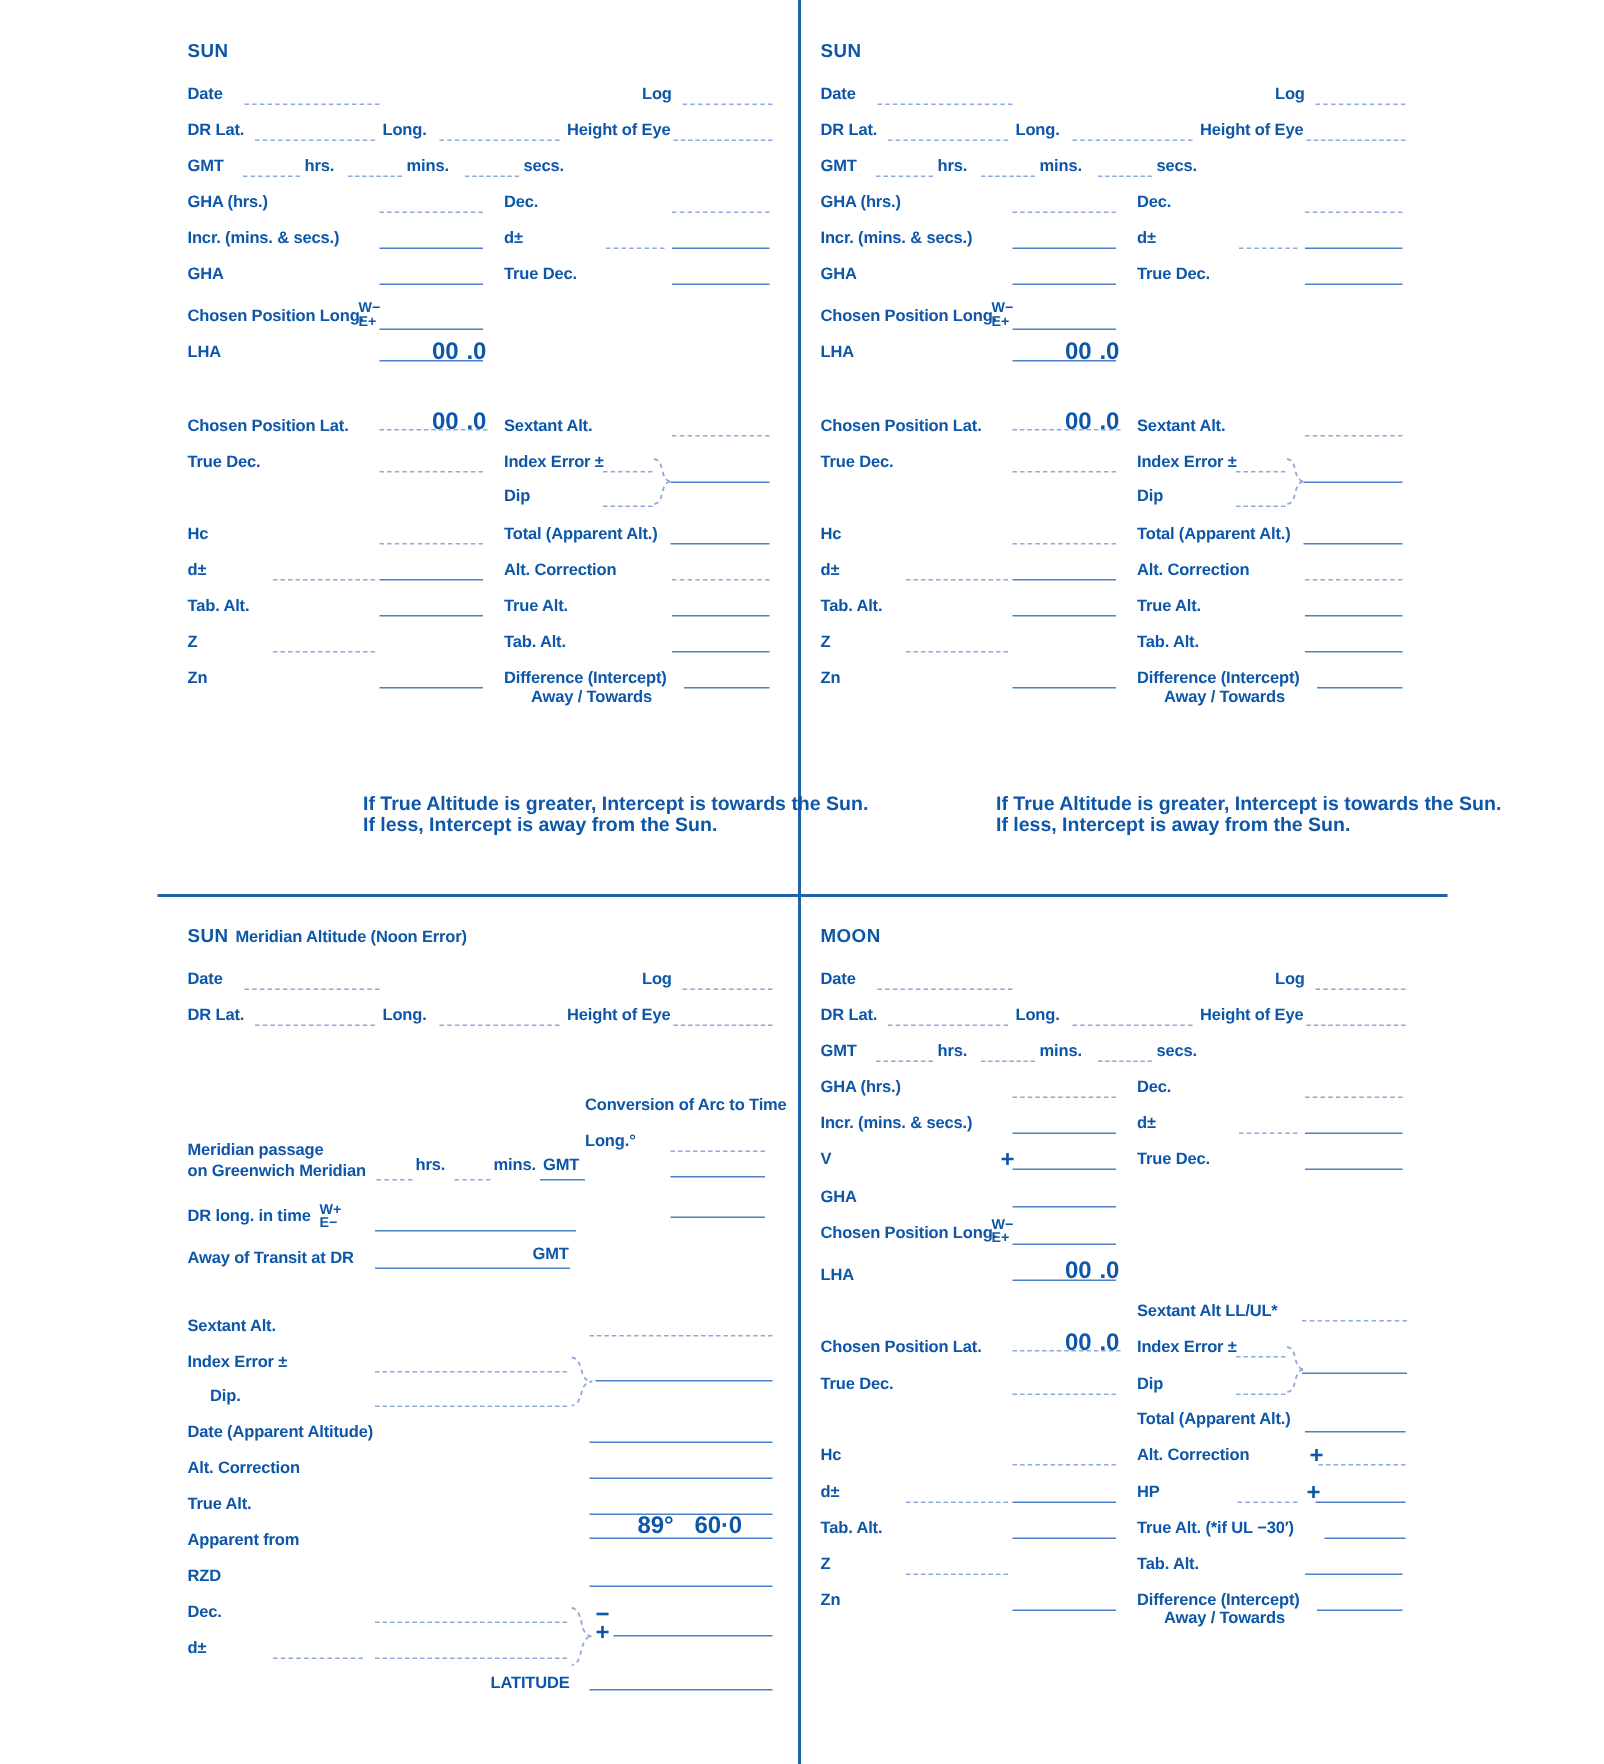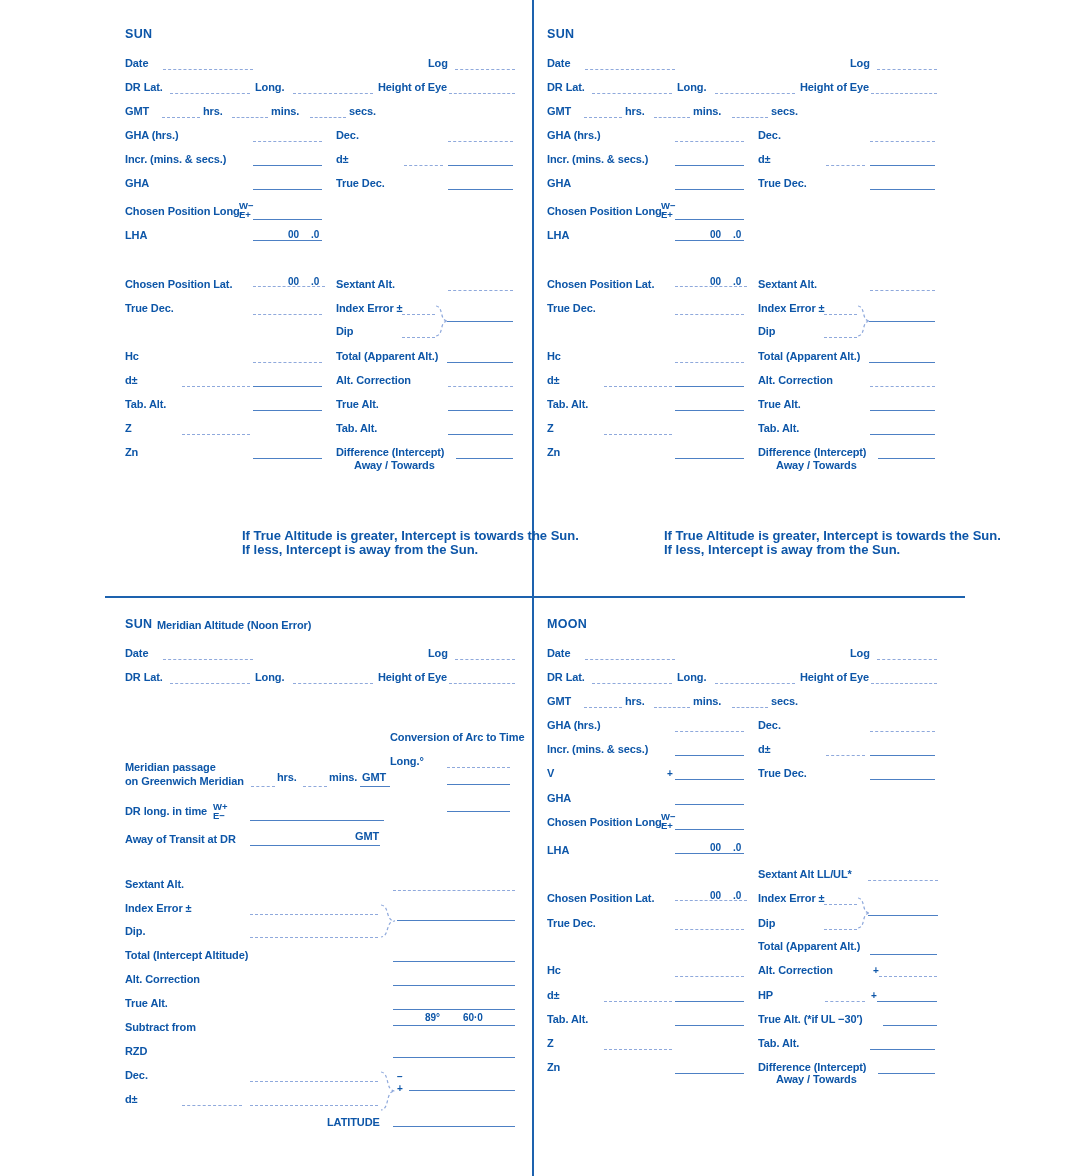--- a/index.html
+++ b/index.html
@@ -8,21 +8,21 @@
     --dash:#8fa9dc;
     --div:#1d62ae;
   }
   *{margin:0;padding:0;box-sizing:border-box}
   html,body{width:1069px;height:1176px;background:#ffffff;position:relative;
     font-family:"Liberation Sans", sans-serif;overflow:hidden}
   .q{position:absolute;width:398px;height:590px}
   .t{position:absolute;white-space:nowrap;font-size:11px;font-weight:bold;
      color:var(--ink);letter-spacing:-0.1px;line-height:14px}
   .hd{font-size:12.5px;letter-spacing:0.3px}
-  .sm{font-size:10px;line-height:11px}
+  .sm{font-size:16px;line-height:11px}
   .ln{position:absolute;height:14px;border-bottom:1.5px solid var(--solid)}
   .dln{position:absolute;height:14px;border-bottom:1px dashed var(--dash)}
   .stk{position:absolute;font-size:9.5px;font-weight:bold;color:var(--ink);
      line-height:9px;letter-spacing:0}
   .note{position:absolute;font-size:13px;font-weight:bold;color:var(--ink);
      line-height:14px;white-space:nowrap}
   .brace{position:absolute}
   .vdiv{position:absolute;left:532px;top:0;width:2px;height:1176px;background:var(--div)}
   .hdiv{position:absolute;left:105px;top:596px;width:860px;height:2px;background:var(--div)}
 </style>
@@ -268,37 +268,37 @@
 
   <div class="t" style="left:0;top:222px">Away of Transit at DR</div>
   <div class="ln" style="left:125px;top:222px;width:130px"></div>
   <div class="t" style="left:230px;top:219px">GMT</div>
 
   <div class="t" style="left:0;top:267px">Sextant Alt.</div>
   <div class="dln" style="left:268px;top:267px;width:122px"></div>
 
   <div class="t" style="left:0;top:291px">Index Error ±</div>
   <div class="dln" style="left:125px;top:291px;width:128px"></div>
-  <div class="t" style="left:0;top:314px">Dip.</div>
+  <div class="t" style="left:15px;top:314px">Dip.</div>
   <div class="dln" style="left:125px;top:314px;width:128px"></div>
   <svg class="brace" style="left:256px;top:293px" width="14" height="36" viewBox="0 0 14 36">
       <path d="M0,2 C9,3 4,18 14,18 C4,18 9,33 0,34" fill="none" stroke="#8fa9dc" stroke-width="1.2" stroke-dasharray="3,2.5"></path>
     </svg>
   <div class="ln" style="left:272px;top:297px;width:118px"></div>
 
-  <div class="t" style="left:0;top:338px">Total (Intercept Altitude)</div>
+  <div class="t" style="left:0;top:338px">Date (Apparent Altitude)</div>
   <div class="ln" style="left:268px;top:338px;width:122px"></div>
 
   <div class="t" style="left:0;top:362px">Alt. Correction</div>
   <div class="ln" style="left:268px;top:362px;width:122px"></div>
 
   <div class="t" style="left:0;top:386px">True Alt.</div>
   <div class="ln" style="left:268px;top:386px;width:122px"></div>
 
-  <div class="t" style="left:0;top:410px">Subtract from</div>
+  <div class="t" style="left:0;top:410px">Apparent from</div>
   <div class="ln" style="left:268px;top:402px;width:122px"></div>
   <div class="t sm" style="left:300px;top:402px">89°</div>
   <div class="t sm" style="left:338px;top:402px">60·0</div>
 
   <div class="t" style="left:0;top:434px">RZD</div>
   <div class="ln" style="left:268px;top:434px;width:122px"></div>
 
   <div class="t" style="left:0;top:458px">Dec.</div>
   <div class="dln" style="left:125px;top:458px;width:128px"></div>
   <div class="t" style="left:0;top:482px">d±</div>

